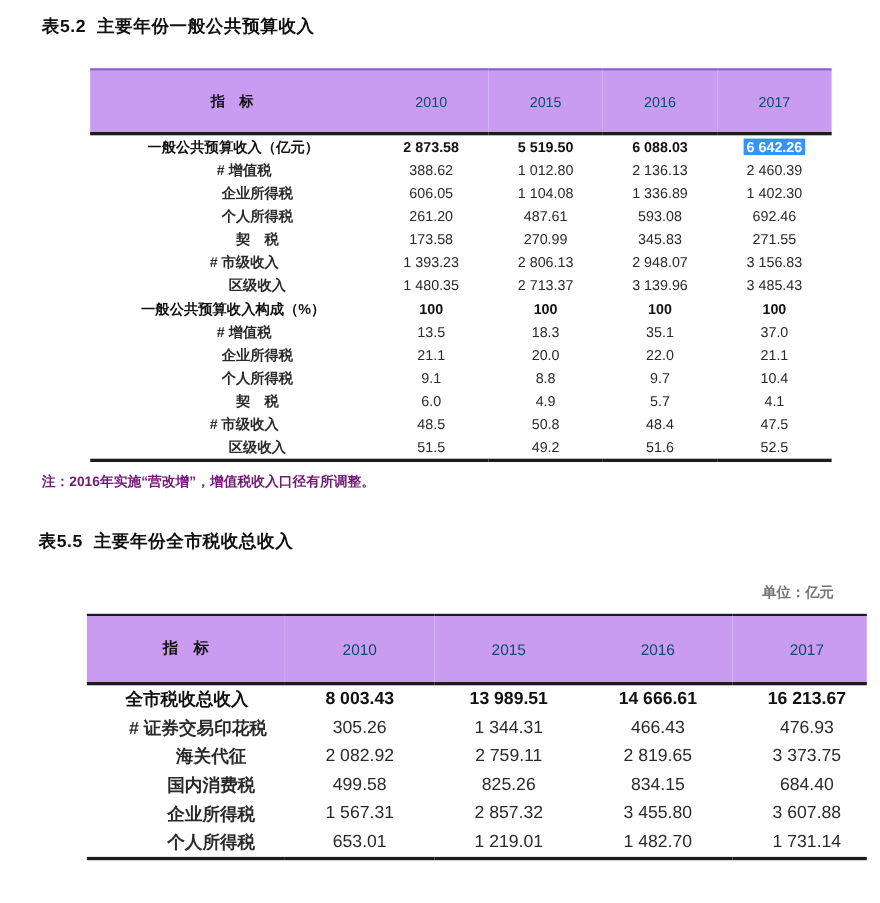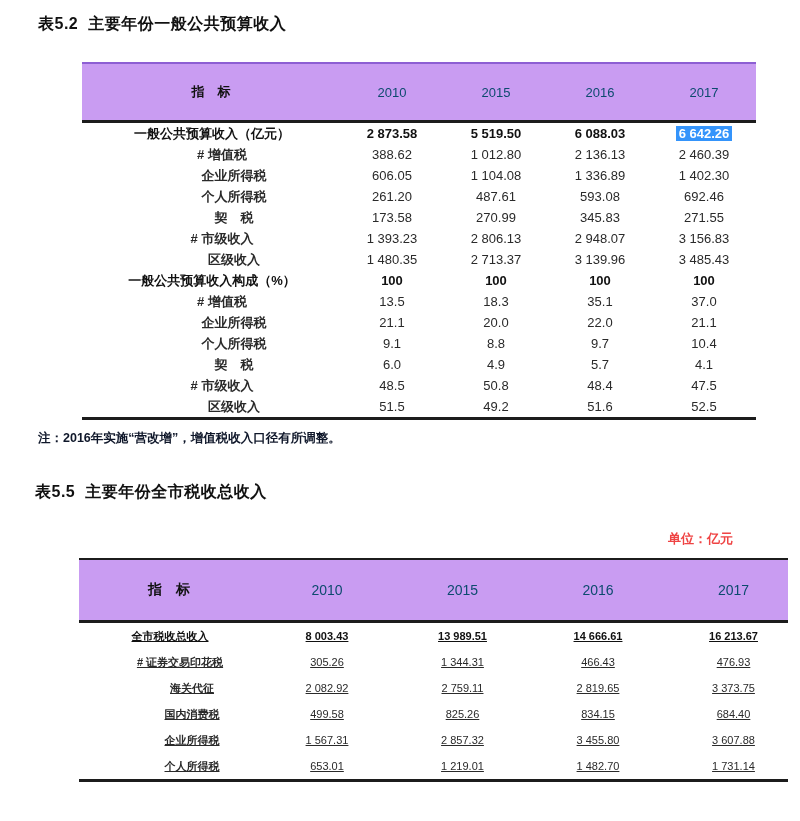--- a/index.html
+++ b/index.html
@@ -11,22 +11,22 @@
   .page{position:relative;width:788px;height:821px;overflow:hidden;background:#fff;}
 
   .tbl-title{
     position:absolute;margin:0;font-size:16px;font-weight:bold;color:#111;
     letter-spacing:0.5px;white-space:pre;
   }
   #title-52{top:14px;left:38px;}
   #title-55{top:482px;left:35px;}
 
   .unit-line{
-    position:absolute;top:530px;right:55px;
-    font-size:13px;font-weight:bold;color:#ef4444;
+    position:absolute;top:530px;right:30px;
+    font-size:13px;font-weight:bold;color:#737373;
   }
 
   table.stat-table{
     position:absolute;border-collapse:collapse;table-layout:fixed;
     z-index:2;background:transparent;
   }
   #table-52{top:62px;left:38px;width:674px;}
   #table-55{top:558px;left:35px;width:722px;}
 
   .stat-table thead th{
@@ -36,35 +36,35 @@
   #table-52 thead th{height:56px;font-size:13px;border-top:2px solid #8d5fd3;}
   #table-55 thead th{height:60px;font-size:14px;border-top:2px solid #1c1c1c;}
   .stat-table thead th.year-th{font-weight:normal;color:#0c4a6e;}
 
   .stat-table{border-bottom:3px solid #1c1c1c;margin-left:44px;}
 
   .stat-table td{
     padding:0;vertical-align:middle;text-align:center;color:#2a2a2a;
   }
   #table-52 tbody td{height:21px;font-size:13px;}
-  #table-55 tbody td{height:26px;font-size:11px;text-decoration:underline;}
+  #table-55 tbody td{height:26px;font-size:16px;}
 
   .label-cell{text-align:right;font-weight:bold;color:#111;white-space:pre;}
   .ind0{padding-left:2px !important;}
   .ind1{padding-left:22px !important;}
   .ind2{padding-left:46px !important;}
   tr.bold-row td{font-weight:bold;color:#111;}
 
   .selection-highlight{
     background:#3494fb;color:#ffffff;padding:0 3px;display:inline-block;
   }
 
   .note{
     position:absolute;top:430px;left:38px;
-    font-size:12.5px;font-weight:bold;color:#0f172a;
+    font-size:12.5px;font-weight:bold;color:#701a75;
   }
 
   .watermark{
     position:absolute;top:785px;left:601px;z-index:1;
     display:flex;align-items:center;gap:7px;
     color:#c2c2c2;font-size:18px;font-weight:bold;letter-spacing:2px;
     white-space:nowrap;
     margin-top:40px;
   }
   .watermark svg{display:block;}

